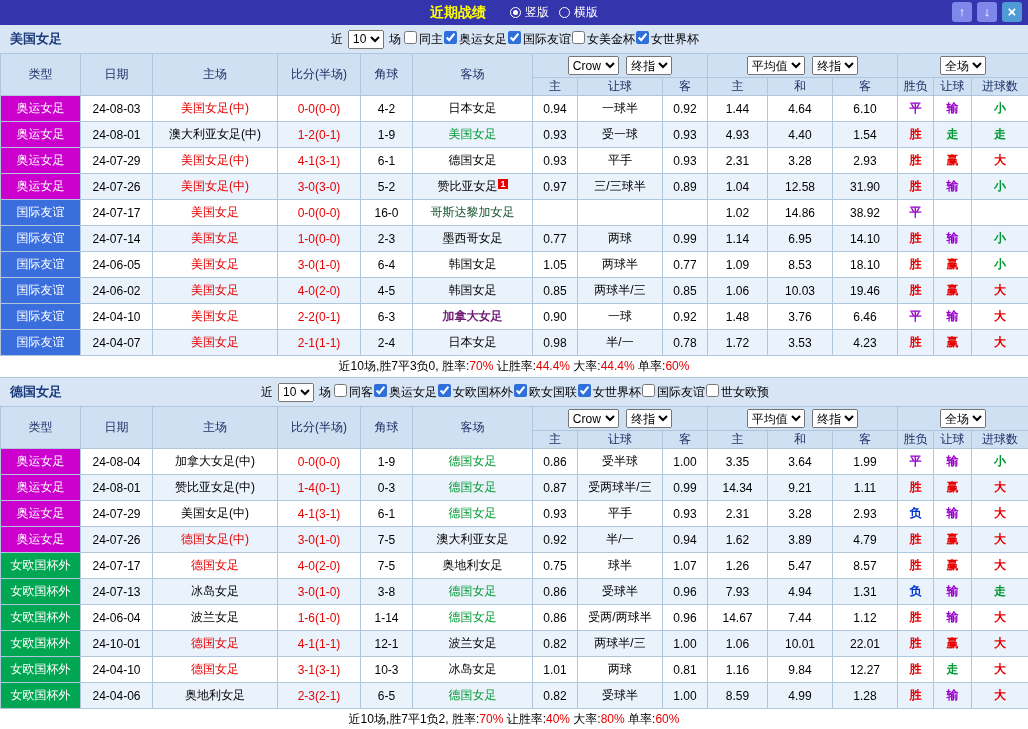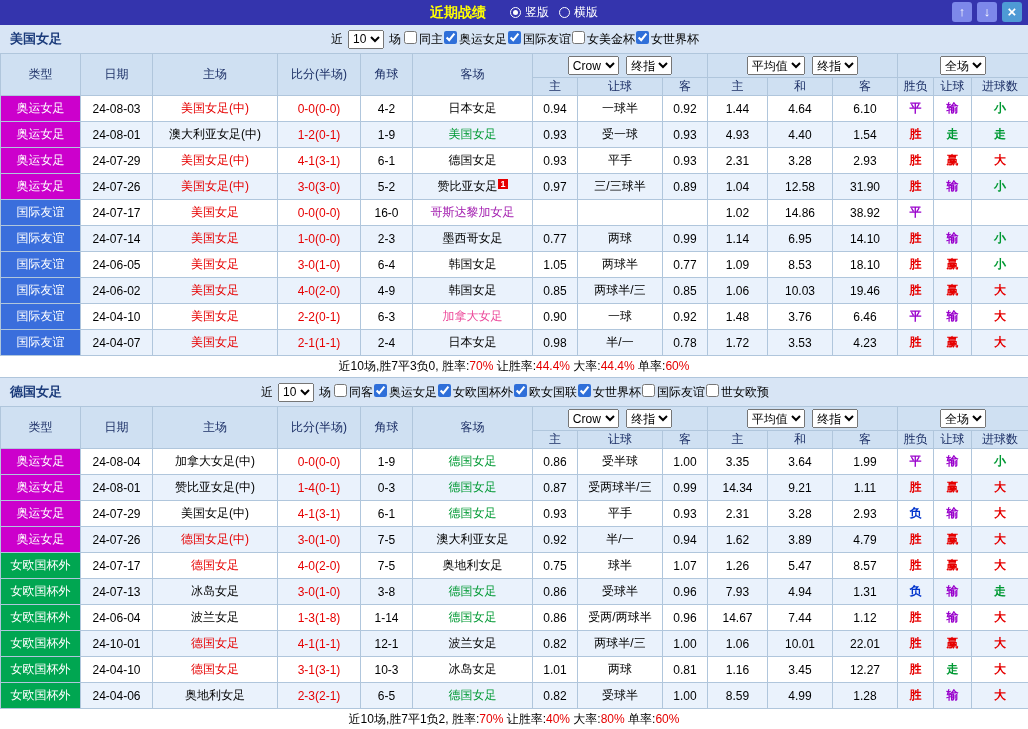--- a/index.html
+++ b/index.html
@@ -204,21 +204,21 @@
         <td class="res" style="color: rgb(230, 0, 0);">胜</td>
         <td class="res" style="color: rgb(153, 0, 204);">输</td>
         <td class="res" style="color: rgb(0, 153, 51);">小</td>
       </tr>
       <tr>
         <td class="type" style="background: rgb(58, 110, 220);">国际友谊</td>
         <td>24-07-17</td>
         <td style="color: rgb(230, 0, 0);">美国女足</td>
         <td class="score">0-0(0-0)</td>
         <td>16-0</td>
-        <td style="color: #a21caf;">哥斯达黎加女足</td>
+        <td style="color: #14532d;">哥斯达黎加女足</td>
         <td></td>
         <td></td>
         <td></td>
         <td>1.02</td>
         <td>14.86</td>
         <td>38.92</td>
         <td class="res" style="color: rgb(153, 0, 204);">平</td>
         <td class="res"></td>
         <td class="res"></td>
       </tr>
@@ -254,39 +254,39 @@
         <td>18.10</td>
         <td class="res" style="color: rgb(230, 0, 0);">胜</td>
         <td class="res" style="color: rgb(230, 0, 0);">赢</td>
         <td class="res" style="color: rgb(0, 153, 51);">小</td>
       </tr>
       <tr class="alt">
         <td class="type" style="background: rgb(58, 110, 220);">国际友谊</td>
         <td>24-06-02</td>
         <td style="color: rgb(230, 0, 0);">美国女足</td>
         <td class="score">4-0(2-0)</td>
-        <td>4-9</td>
+        <td>4-5</td>
         <td style="color: rgb(0, 0, 0);">韩国女足</td>
         <td>0.85</td>
         <td>两球半/三</td>
         <td>0.85</td>
         <td>1.06</td>
         <td>10.03</td>
         <td>19.46</td>
         <td class="res" style="color: rgb(230, 0, 0);">胜</td>
         <td class="res" style="color: rgb(230, 0, 0);">赢</td>
         <td class="res" style="color: rgb(230, 0, 0);">大</td>
       </tr>
       <tr>
         <td class="type" style="background: rgb(58, 110, 220);">国际友谊</td>
         <td>24-04-10</td>
         <td style="color: rgb(230, 0, 0);">美国女足</td>
         <td class="score">2-2(0-1)</td>
         <td>6-3</td>
-        <td style="color: #ec4899;">加拿大女足</td>
+        <td style="color: #701a75; font-weight: bold;">加拿大女足</td>
         <td>0.90</td>
         <td>一球</td>
         <td>0.92</td>
         <td>1.48</td>
         <td>3.76</td>
         <td>6.46</td>
         <td class="res" style="color: rgb(153, 0, 204);">平</td>
         <td class="res" style="color: rgb(153, 0, 204);">输</td>
         <td class="res" style="color: rgb(230, 0, 0);">大</td>
       </tr>
@@ -492,21 +492,21 @@
         <td>4.94</td>
         <td>1.31</td>
         <td class="res" style="color: rgb(0, 51, 204);">负</td>
         <td class="res" style="color: rgb(153, 0, 204);">输</td>
         <td class="res" style="color: rgb(0, 153, 51);">走</td>
       </tr>
       <tr>
         <td class="type" style="background: rgb(0, 166, 81);">女欧国杯外</td>
         <td>24-06-04</td>
         <td style="color: rgb(0, 0, 0);">波兰女足</td>
-        <td class="score">1-3(1-8)</td>
+        <td class="score">1-6(1-0)</td>
         <td>1-14</td>
         <td style="color: rgb(0, 153, 51);">德国女足</td>
         <td>0.86</td>
         <td>受两/两球半</td>
         <td>0.96</td>
         <td>14.67</td>
         <td>7.44</td>
         <td>1.12</td>
         <td class="res" style="color: rgb(230, 0, 0);">胜</td>
         <td class="res" style="color: rgb(153, 0, 204);">输</td>
@@ -533,21 +533,21 @@
         <td class="type" style="background: rgb(0, 166, 81);">女欧国杯外</td>
         <td>24-04-10</td>
         <td style="color: rgb(230, 0, 0);">德国女足</td>
         <td class="score">3-1(3-1)</td>
         <td>10-3</td>
         <td style="color: rgb(0, 0, 0);">冰岛女足</td>
         <td>1.01</td>
         <td>两球</td>
         <td>0.81</td>
         <td>1.16</td>
-        <td>3.45</td>
+        <td>9.84</td>
         <td>12.27</td>
         <td class="res" style="color: rgb(230, 0, 0);">胜</td>
         <td class="res" style="color: rgb(0, 153, 51);">走</td>
         <td class="res" style="color: rgb(230, 0, 0);">大</td>
       </tr>
       <tr class="alt">
         <td class="type" style="background: rgb(0, 166, 81);">女欧国杯外</td>
         <td>24-04-06</td>
         <td style="color: rgb(0, 0, 0);">奥地利女足</td>
         <td class="score">2-3(2-1)</td>

